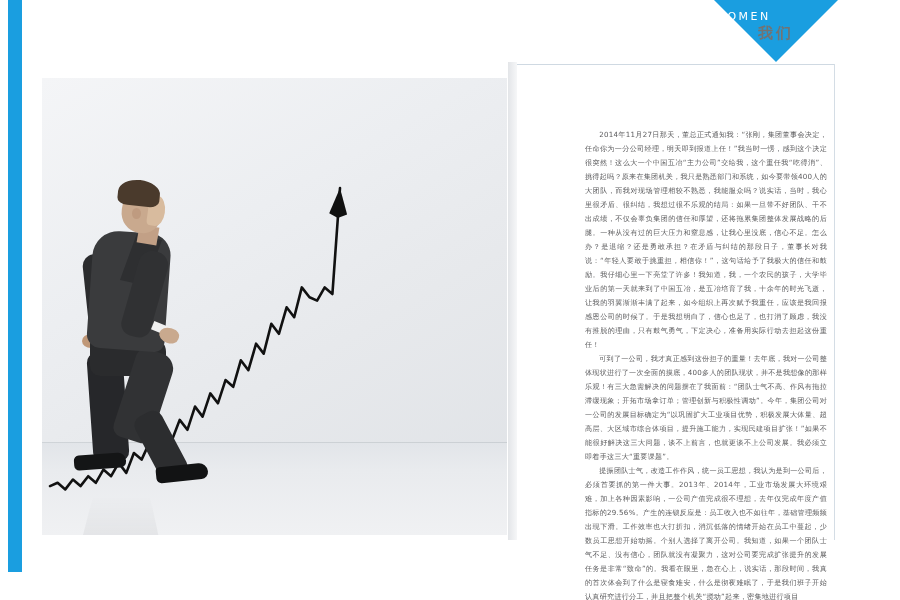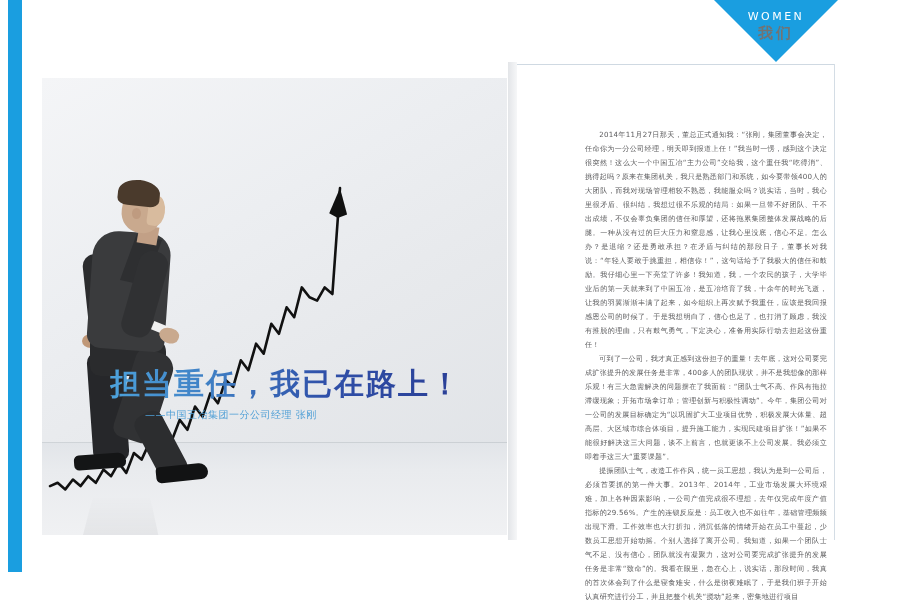--- a/index.html
+++ b/index.html
@@ -22,21 +22,21 @@
     position:absolute;left:714px;top:0;width:124px;height:62px;
     overflow:hidden;
   }
   .corner-tab .tri{
     position:absolute;left:0;top:0;width:0;height:0;
     border-left:62px solid transparent;
     border-right:62px solid transparent;
     border-top:62px solid #1a9ee0;
   }
   .corner-tab .tab-en{
-    position:absolute;left:0;top:10px;width:124px;text-align:center;
+    position:absolute;left:0;top:10px;width:124px;text-align:left;
     color:#ffffff;font-size:11px;letter-spacing:2.5px;
     font-family:"DejaVu Sans","Liberation Sans",sans-serif;
   }
   .corner-tab .tab-cn{
     position:absolute;left:0;top:24px;width:124px;text-align:center;
     color:#737373;font-size:15px;letter-spacing:3px;font-weight:bold;
   }
 
   
   .page-left{
@@ -208,29 +208,27 @@
       <div class="m-head"></div>
       <div class="m-face"></div>
       <div class="m-hair"></div>
       <div class="m-ear"></div>
       <div class="m-arm"></div>
       <div class="m-cuff"></div>
       <div class="m-hand"></div>
     </div>
     <div class="m-reflection"></div>
 
-    <div class="headline">担当重任，我已在路上！</div>
-    <div class="byline">——中国五冶集团一分公司经理 张刚</div>
   </div>
 
   <div class="gutter"></div>
   <div class="page-right">
   </div>
   <div class="rule-top"></div>
   <div class="rule-right"></div>
 
   <div class="body-col" id="body-col">
       <p>2014年11月27日那天，董总正式通知我：“张刚，集团董事会决定，任命你为一分公司经理，明天即到报道上任！”我当时一愣，感到这个决定很突然！这么大一个中国五冶“主力公司”交给我，这个重任我“吃得消”、挑得起吗？原来在集团机关，我只是熟悉部门和系统，如今要带领400人的大团队，而我对现场管理相较不熟悉，我能服众吗？说实话，当时，我心里很矛盾、很纠结，我想过很不乐观的结局：如果一旦带不好团队、干不出成绩，不仅会辜负集团的信任和厚望，还将拖累集团整体发展战略的后腿。一种从没有过的巨大压力和窒息感，让我心里没底，信心不足。怎么办？是退缩？还是勇敢承担？在矛盾与纠结的那段日子，董事长对我说：“年轻人要敢于挑重担，相信你！”，这句话给予了我极大的信任和鼓励。我仔细心里一下亮堂了许多！我知道，我，一个农民的孩子，大学毕业后的第一天就来到了中国五冶，是五冶培育了我，十余年的时光飞逝，让我的羽翼渐渐丰满了起来，如今组织上再次赋予我重任，应该是我回报感恩公司的时候了。于是我想明白了，信心也足了，也打消了顾虑，我没有推脱的理由，只有鼓气勇气，下定决心，准备用实际行动去担起这份重任！</p>
-      <p>可到了一公司，我才真正感到这份担子的重量！去年底，这对公司要完成扩张提升的发展任务是非常，400多人的团队现状，并不是我想像的那样乐观！有三大急需解决的问题摆在了我面前：“团队士气不高、作风有拖拉滞缓现象；开拓市场拿订单；管理创新与积极性调动”。今年，集团公司对一公司的发展目标确定为“以巩固扩大工业项目优势，积极发展大体量、超高层、大区域市综合体项目，提升施工能力，实现民建项目扩张！”如果不能很好解决这三大问题，谈不上前言，也就更谈不上公司发展。我必须立即着手这三大“重要课题”。</p>
+      <p>可到了一公司，我才真正感到这份担子的重量！去年底，我对一公司整体现状进行了一次全面的摸底，400多人的团队现状，并不是我想像的那样乐观！有三大急需解决的问题摆在了我面前：“团队士气不高、作风有拖拉滞缓现象；开拓市场拿订单；管理创新与积极性调动”。今年，集团公司对一公司的发展目标确定为“以巩固扩大工业项目优势，积极发展大体量、超高层、大区域市综合体项目，提升施工能力，实现民建项目扩张！”如果不能很好解决这三大问题，谈不上前言，也就更谈不上公司发展。我必须立即着手这三大“重要课题”。</p>
       <p>提振团队士气，改造工作作风，统一员工思想，我认为是到一公司后，必须首要抓的第一件大事。2013年、2014年，工业市场发展大环境艰难，加上各种因素影响，一公司产值完成很不理想，去年仅完成年度产值指标的29.56%。产生的连锁反应是：员工收入也不如往年，基础管理频频出现下滑。工作效率也大打折扣，消沉低落的情绪开始在员工中蔓起，少数员工思想开始动摇。个别人选择了离开公司。我知道，如果一个团队士气不足、没有信心，团队就没有凝聚力，这对公司要完成扩张提升的发展任务是非常“致命”的。我看在眼里，急在心上，说实话，那段时间，我真的首次体会到了什么是寝食难安，什么是彻夜难眠了，于是我们班子开始认真研究进行分工，并且把整个机关“搅动”起来，密集地进行项目</p>
     </div>
 
 </div>
 
 </body></html>

